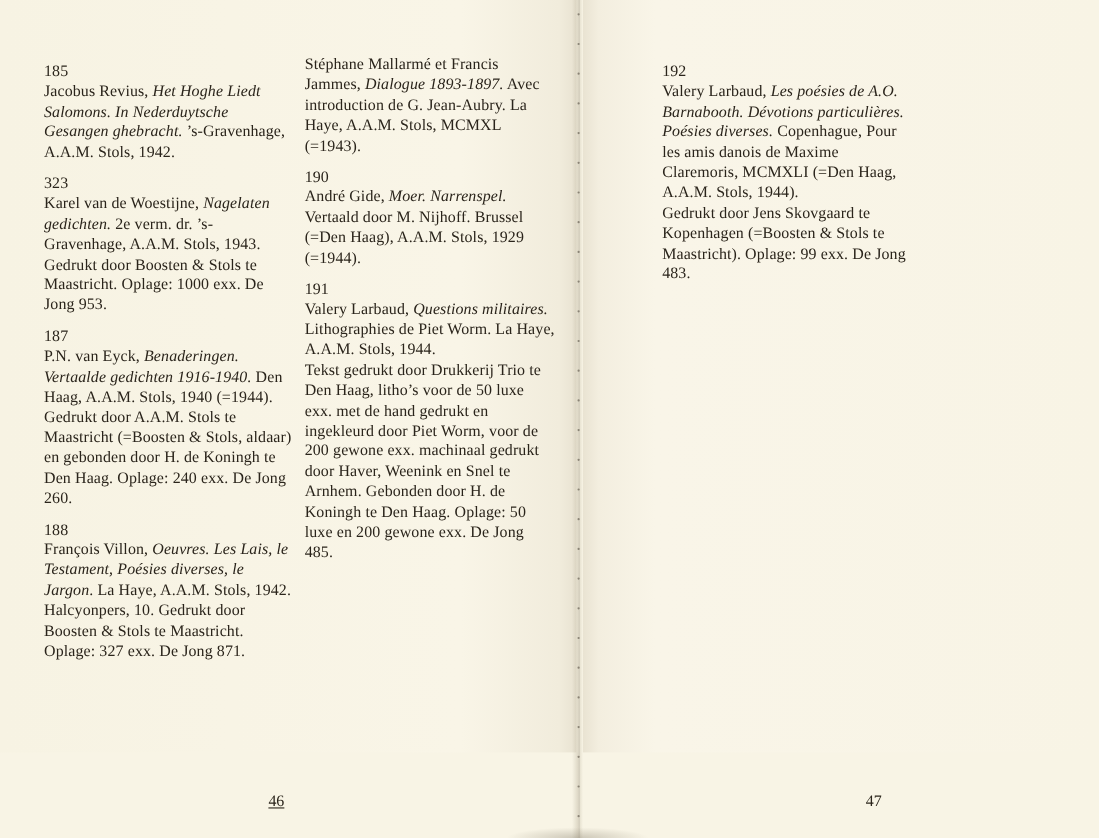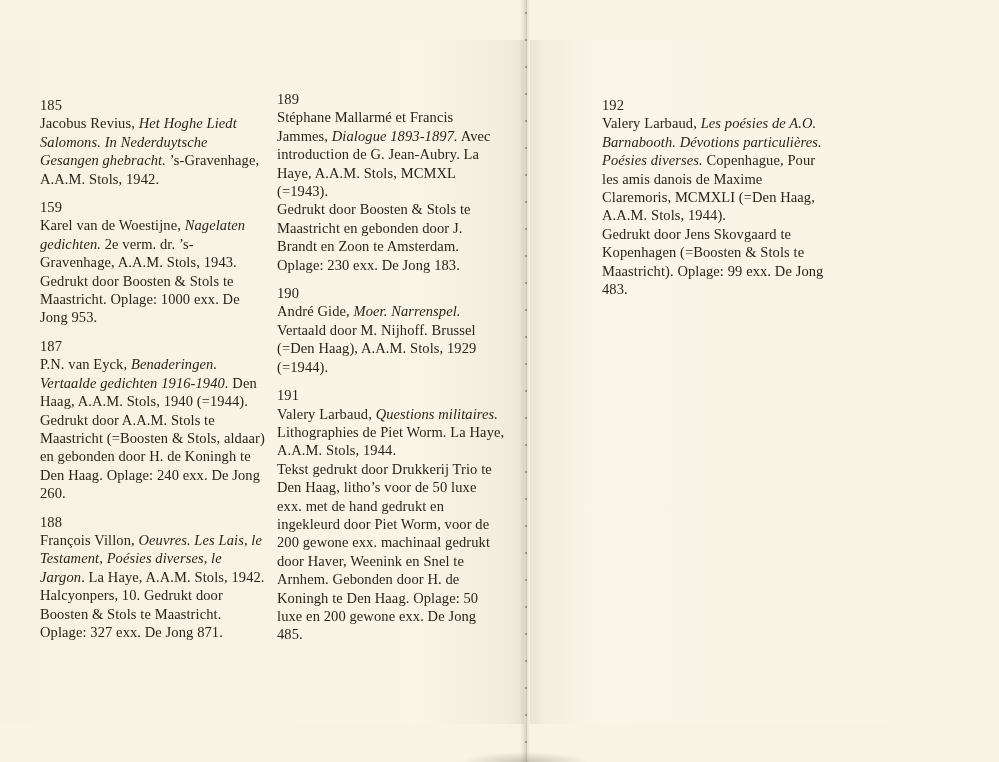--- a/index.html
+++ b/index.html
@@ -5,21 +5,21 @@
   html, body { margin: 0; padding: 0; }
   body {
     width: 999px; height: 762px;
     position: relative;
     overflow: hidden;
     background: #f8f4e5;
     font-family: "Liberation Serif", serif;
     color: #2a241b;
   }
   .spread { position: absolute; inset: 0; }
-  .page { position: absolute; top: 0; height: 684px; margin-top: 40px; }
+  .page { position: absolute; top: 0; height: 684px; }
   .page-left  { left: 0;   width: 524px;
     background: linear-gradient(90deg, #f7f3e3 0%, #f9f5e7 80%, #f1ecdc 97%, #e8e2d1 100%); }
   .page-right { left: 530px; width: 469px;
     background: linear-gradient(90deg, #e9e3d2 0%, #f3eedf 3%, #f9f5e8 14%, #f8f4e5 100%); }
   .gutter {
     position: absolute; top: 0; left: 520px; width: 10px; height: 762px;
     background: linear-gradient(90deg, rgba(190,182,160,0) 0%, rgba(190,182,160,.45) 55%, rgba(190,182,160,0) 100%);
   }
   .gutter-line {
     position: absolute; top: 0; left: 6px; width: 1px; height: 762px;
@@ -61,40 +61,38 @@
 
 <div class="spread">
 
   <div class="page page-left">
     <div class="column col-a">
         <div class="entry">
           <div class="entry-number">185</div>
           <p class="entry-text"><span>Jacobus Revius, </span><i>Het Hoghe Liedt Salomons. In Nederduytsche Gesangen ghebracht.</i><span> ’s-Gravenhage, A.A.M. Stols, 1942.</span></p>
         </div>
         <div class="entry">
-          <div class="entry-number">159</div>
+          <div class="entry-number">323</div>
           <p class="entry-text"><span>Karel van de Woestijne, </span><i>Nagelaten gedichten.</i><span> 2e verm. dr. ’s-Gravenhage, A.A.M. Stols, 1943.</span></p>
           <p class="entry-text">Gedrukt door Boosten &amp; Stols te Maastricht. Oplage: 1000 exx. De Jong 953.</p>
         </div>
         <div class="entry">
           <div class="entry-number">187</div>
           <p class="entry-text"><span>P.N. van Eyck, </span><i>Benaderingen. Vertaalde gedichten 1916-1940.</i><span> Den Haag, A.A.M. Stols, 1940 (=1944).</span></p>
           <p class="entry-text">Gedrukt door A.A.M. Stols te Maastricht (=Boosten &amp; Stols, aldaar) en gebonden door H. de Koningh te Den Haag. Oplage: 240 exx. De Jong 260.</p>
         </div>
         <div class="entry">
           <div class="entry-number">188</div>
           <p class="entry-text"><span>François Villon, </span><i>Oeuvres. Les Lais, le Testament, Poésies diverses, le Jargon</i><span>. La Haye, A.A.M. Stols, 1942.</span></p>
           <p class="entry-text">Halcyonpers, 10. Gedrukt door Boosten &amp; Stols te Maastricht. Oplage: 327 exx. De Jong 871.</p>
         </div>
       </div>
     <div class="column col-b">
         <div class="entry">
-          <div class="entry-number">189</div>
           <p class="entry-text"><span>Stéphane Mallarmé et Francis Jammes, </span><i>Dialogue 1893-1897.</i><span> Avec introduction de G. Jean-Aubry. La Haye, A.A.M. Stols, MCMXL (=1943).</span></p>
-          <p class="entry-text">Gedrukt door Boosten &amp; Stols te Maastricht en gebonden door J. Brandt en Zoon te Amsterdam. Oplage: 230 exx. De Jong 183.</p>
         </div>
         <div class="entry">
           <div class="entry-number">190</div>
           <p class="entry-text"><span>André Gide, </span><i>Moer. Narrenspel.</i><span> Vertaald door M. Nijhoff. Brussel (=Den Haag), A.A.M. Stols, 1929 (=1944).</span></p>
         </div>
         <div class="entry">
           <div class="entry-number">191</div>
           <p class="entry-text"><span>Valery Larbaud, </span><i>Questions militaires.</i><span> Lithographies de Piet Worm. La Haye, A.A.M. Stols, 1944.</span></p>
           <p class="entry-text">Tekst gedrukt door Drukkerij Trio te Den Haag, litho’s voor de 50 luxe exx. met de hand gedrukt en ingekleurd door Piet Worm, voor de 200 gewone exx. machinaal gedrukt door Haver, Weenink en Snel te Arnhem. Gebonden door H. de Koningh te Den Haag. Oplage: 50 luxe en 200 gewone exx. De Jong 485.</p>
         </div>

